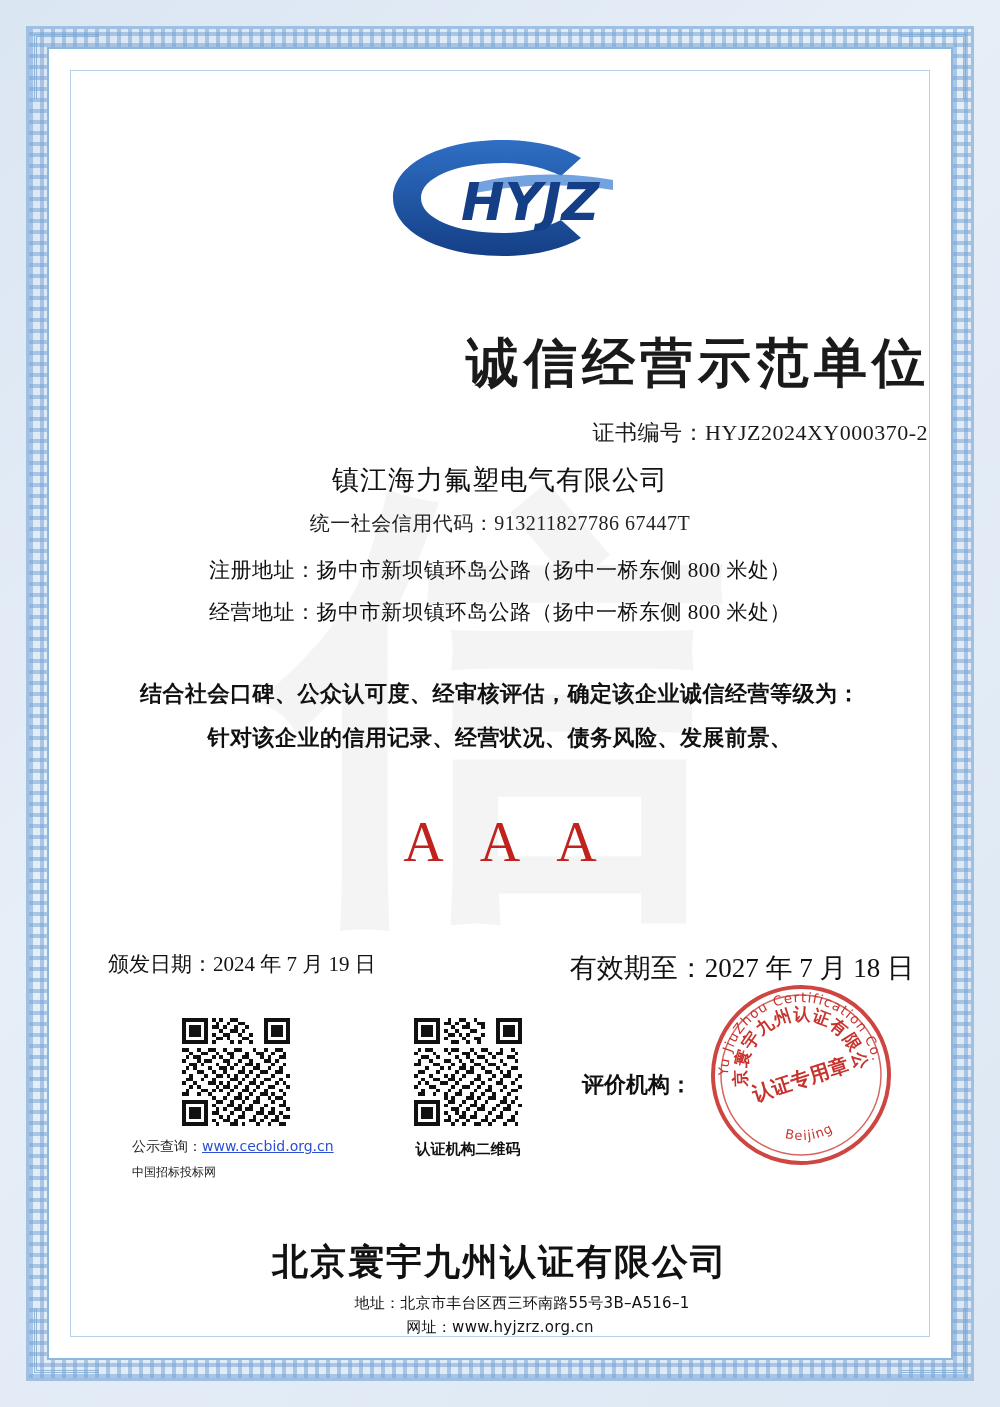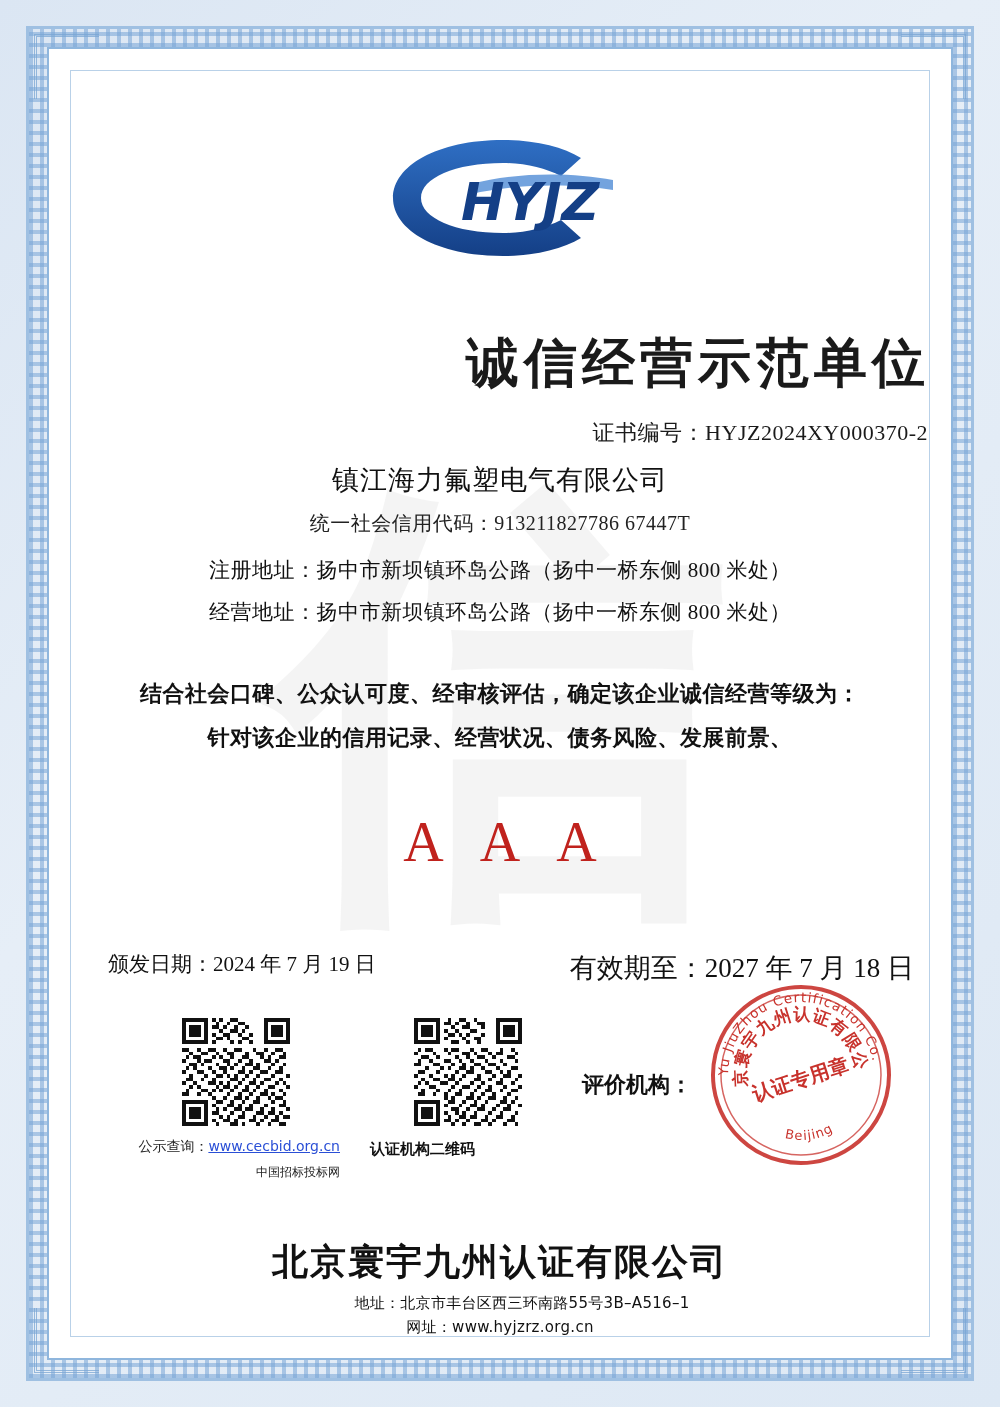--- a/index.html
+++ b/index.html
@@ -215,28 +215,28 @@
     font-size: 27px;
     color: #111;
   }
 
   
   .qr-block-1 {
     position: absolute;
     left: 62px;
     top: 948px;
     width: 208px;
-    text-align: right;
+    text-align: left;
   }
   .qr-block-2 {
     position: absolute;
     left: 300px;
     top: 948px;
     width: 196px;
-    text-align: left;
+    text-align: center;
   }
   .qr-img {
     width: 108px;
     height: 108px;
     margin: 0 auto;
     display: block;
   }
   .qr-caption {
     margin-top: 12px;
     font-size: 14px;

